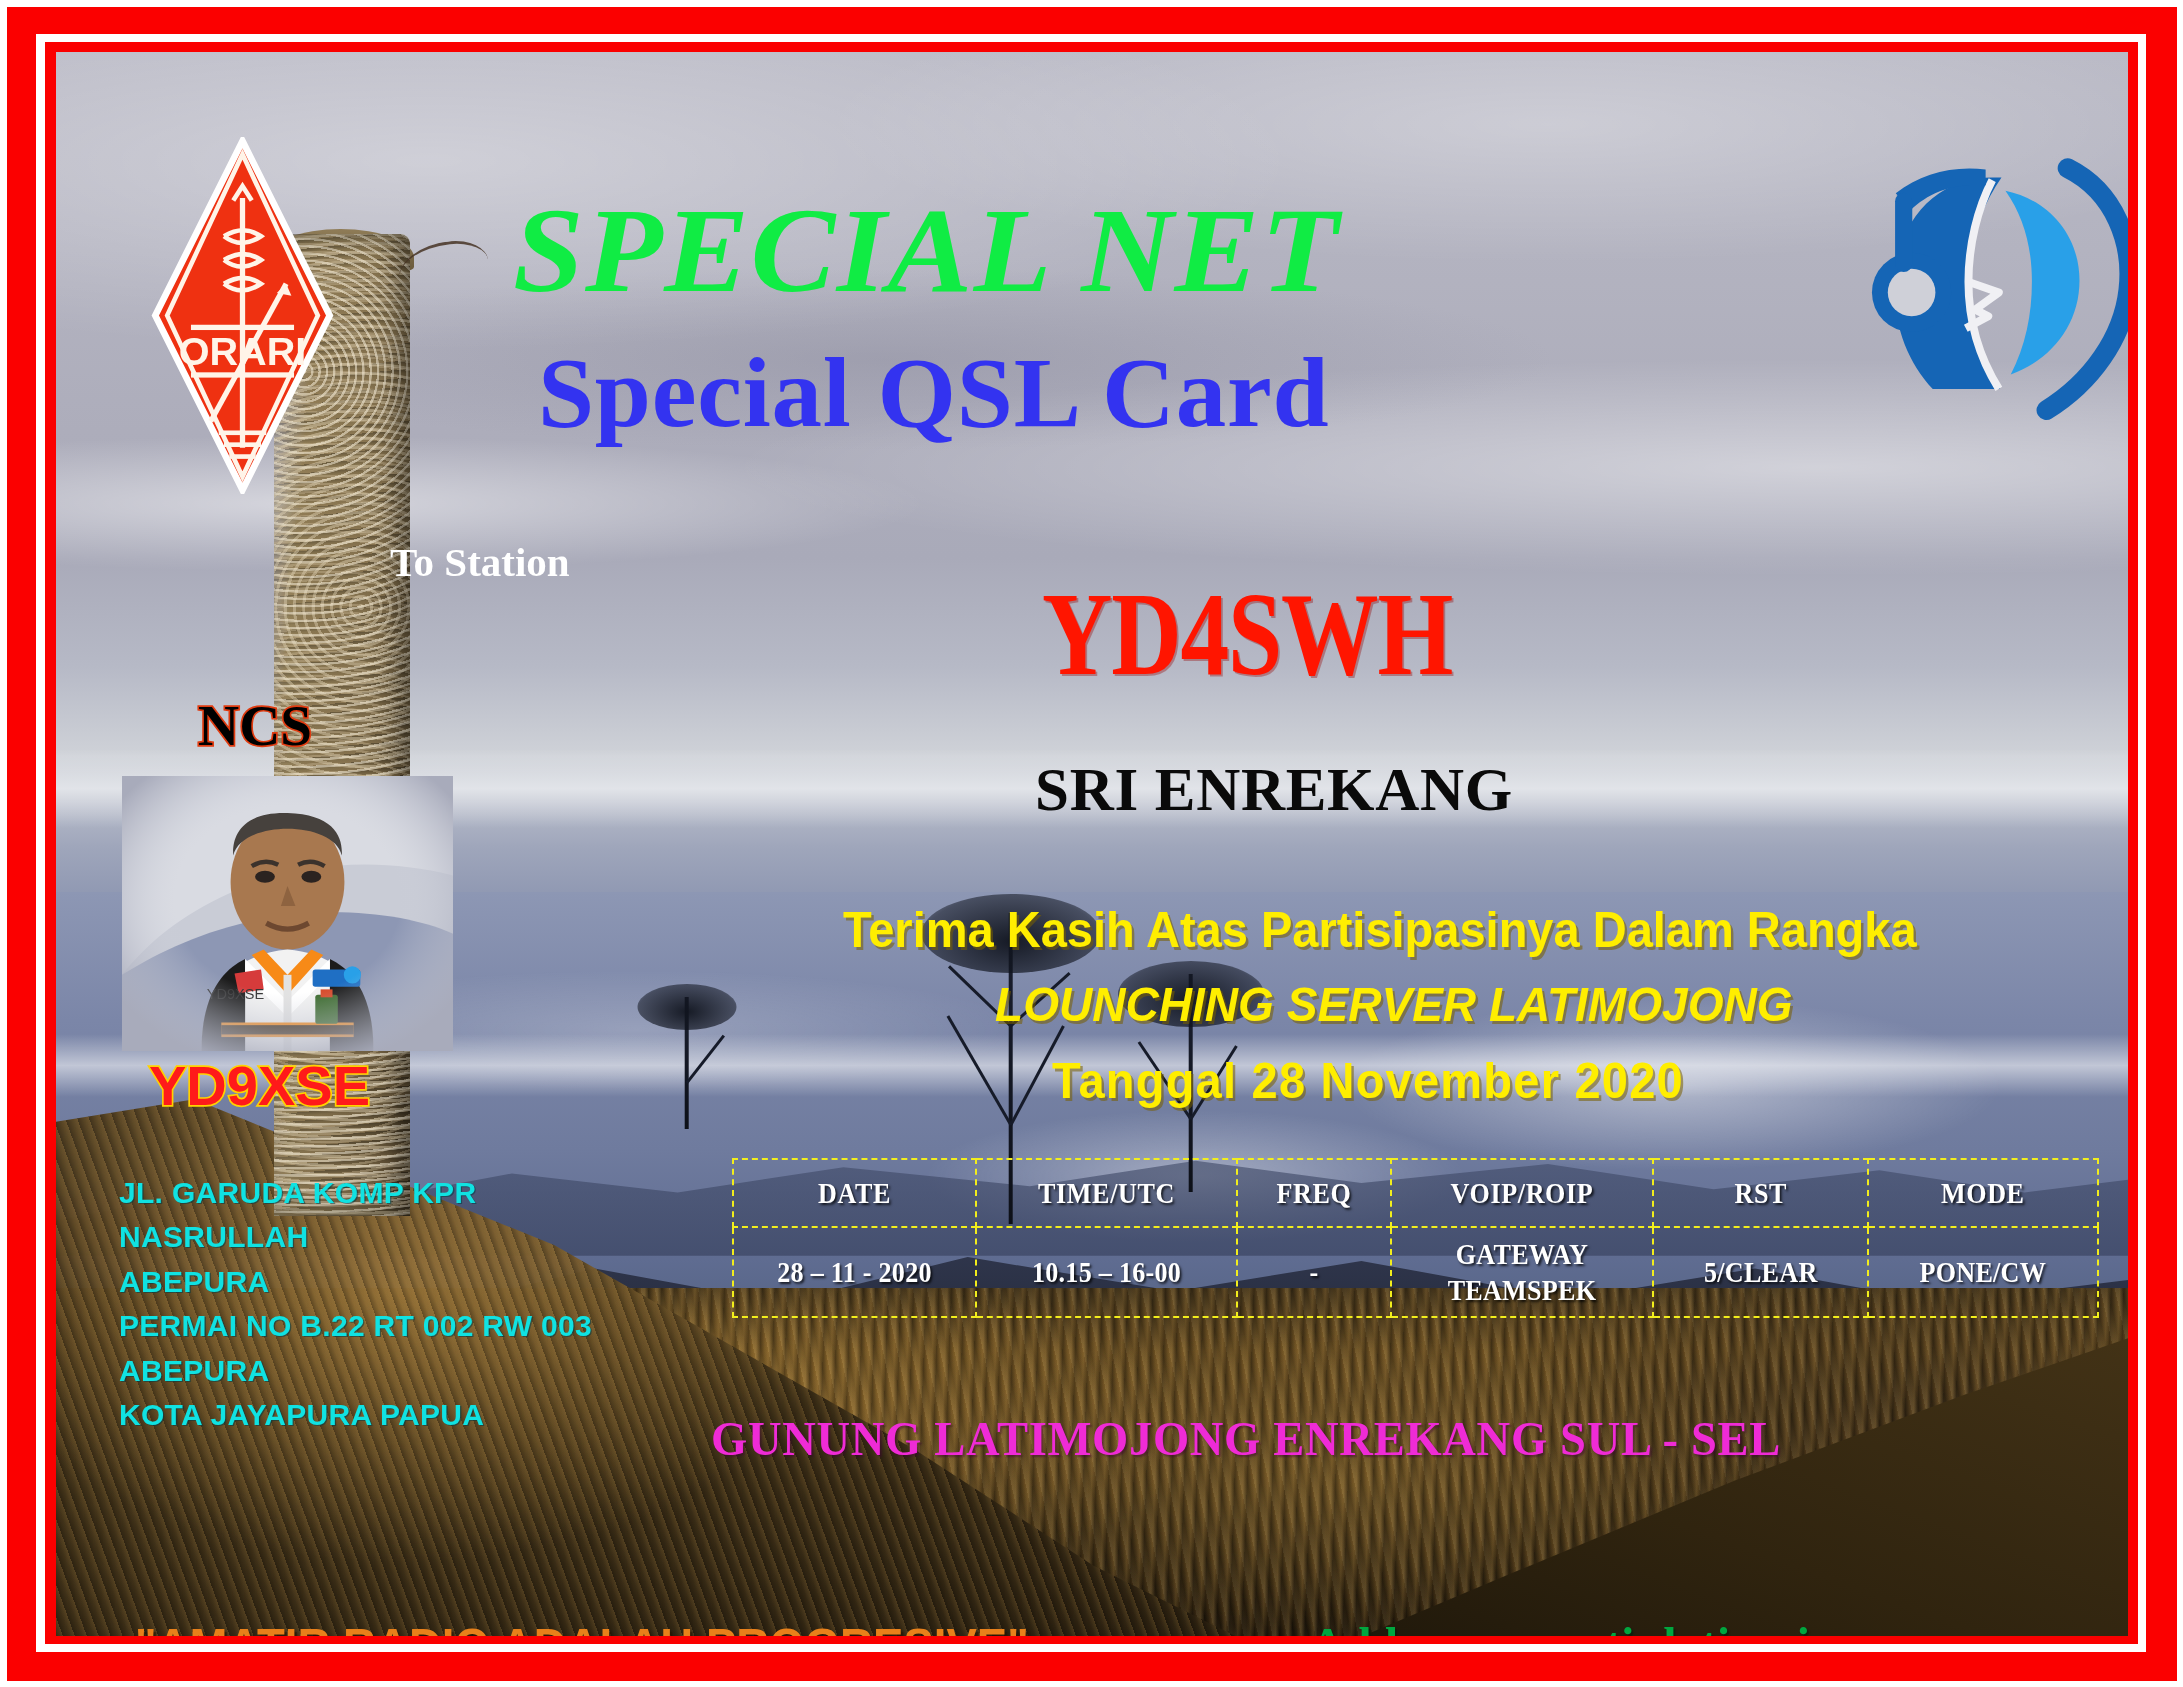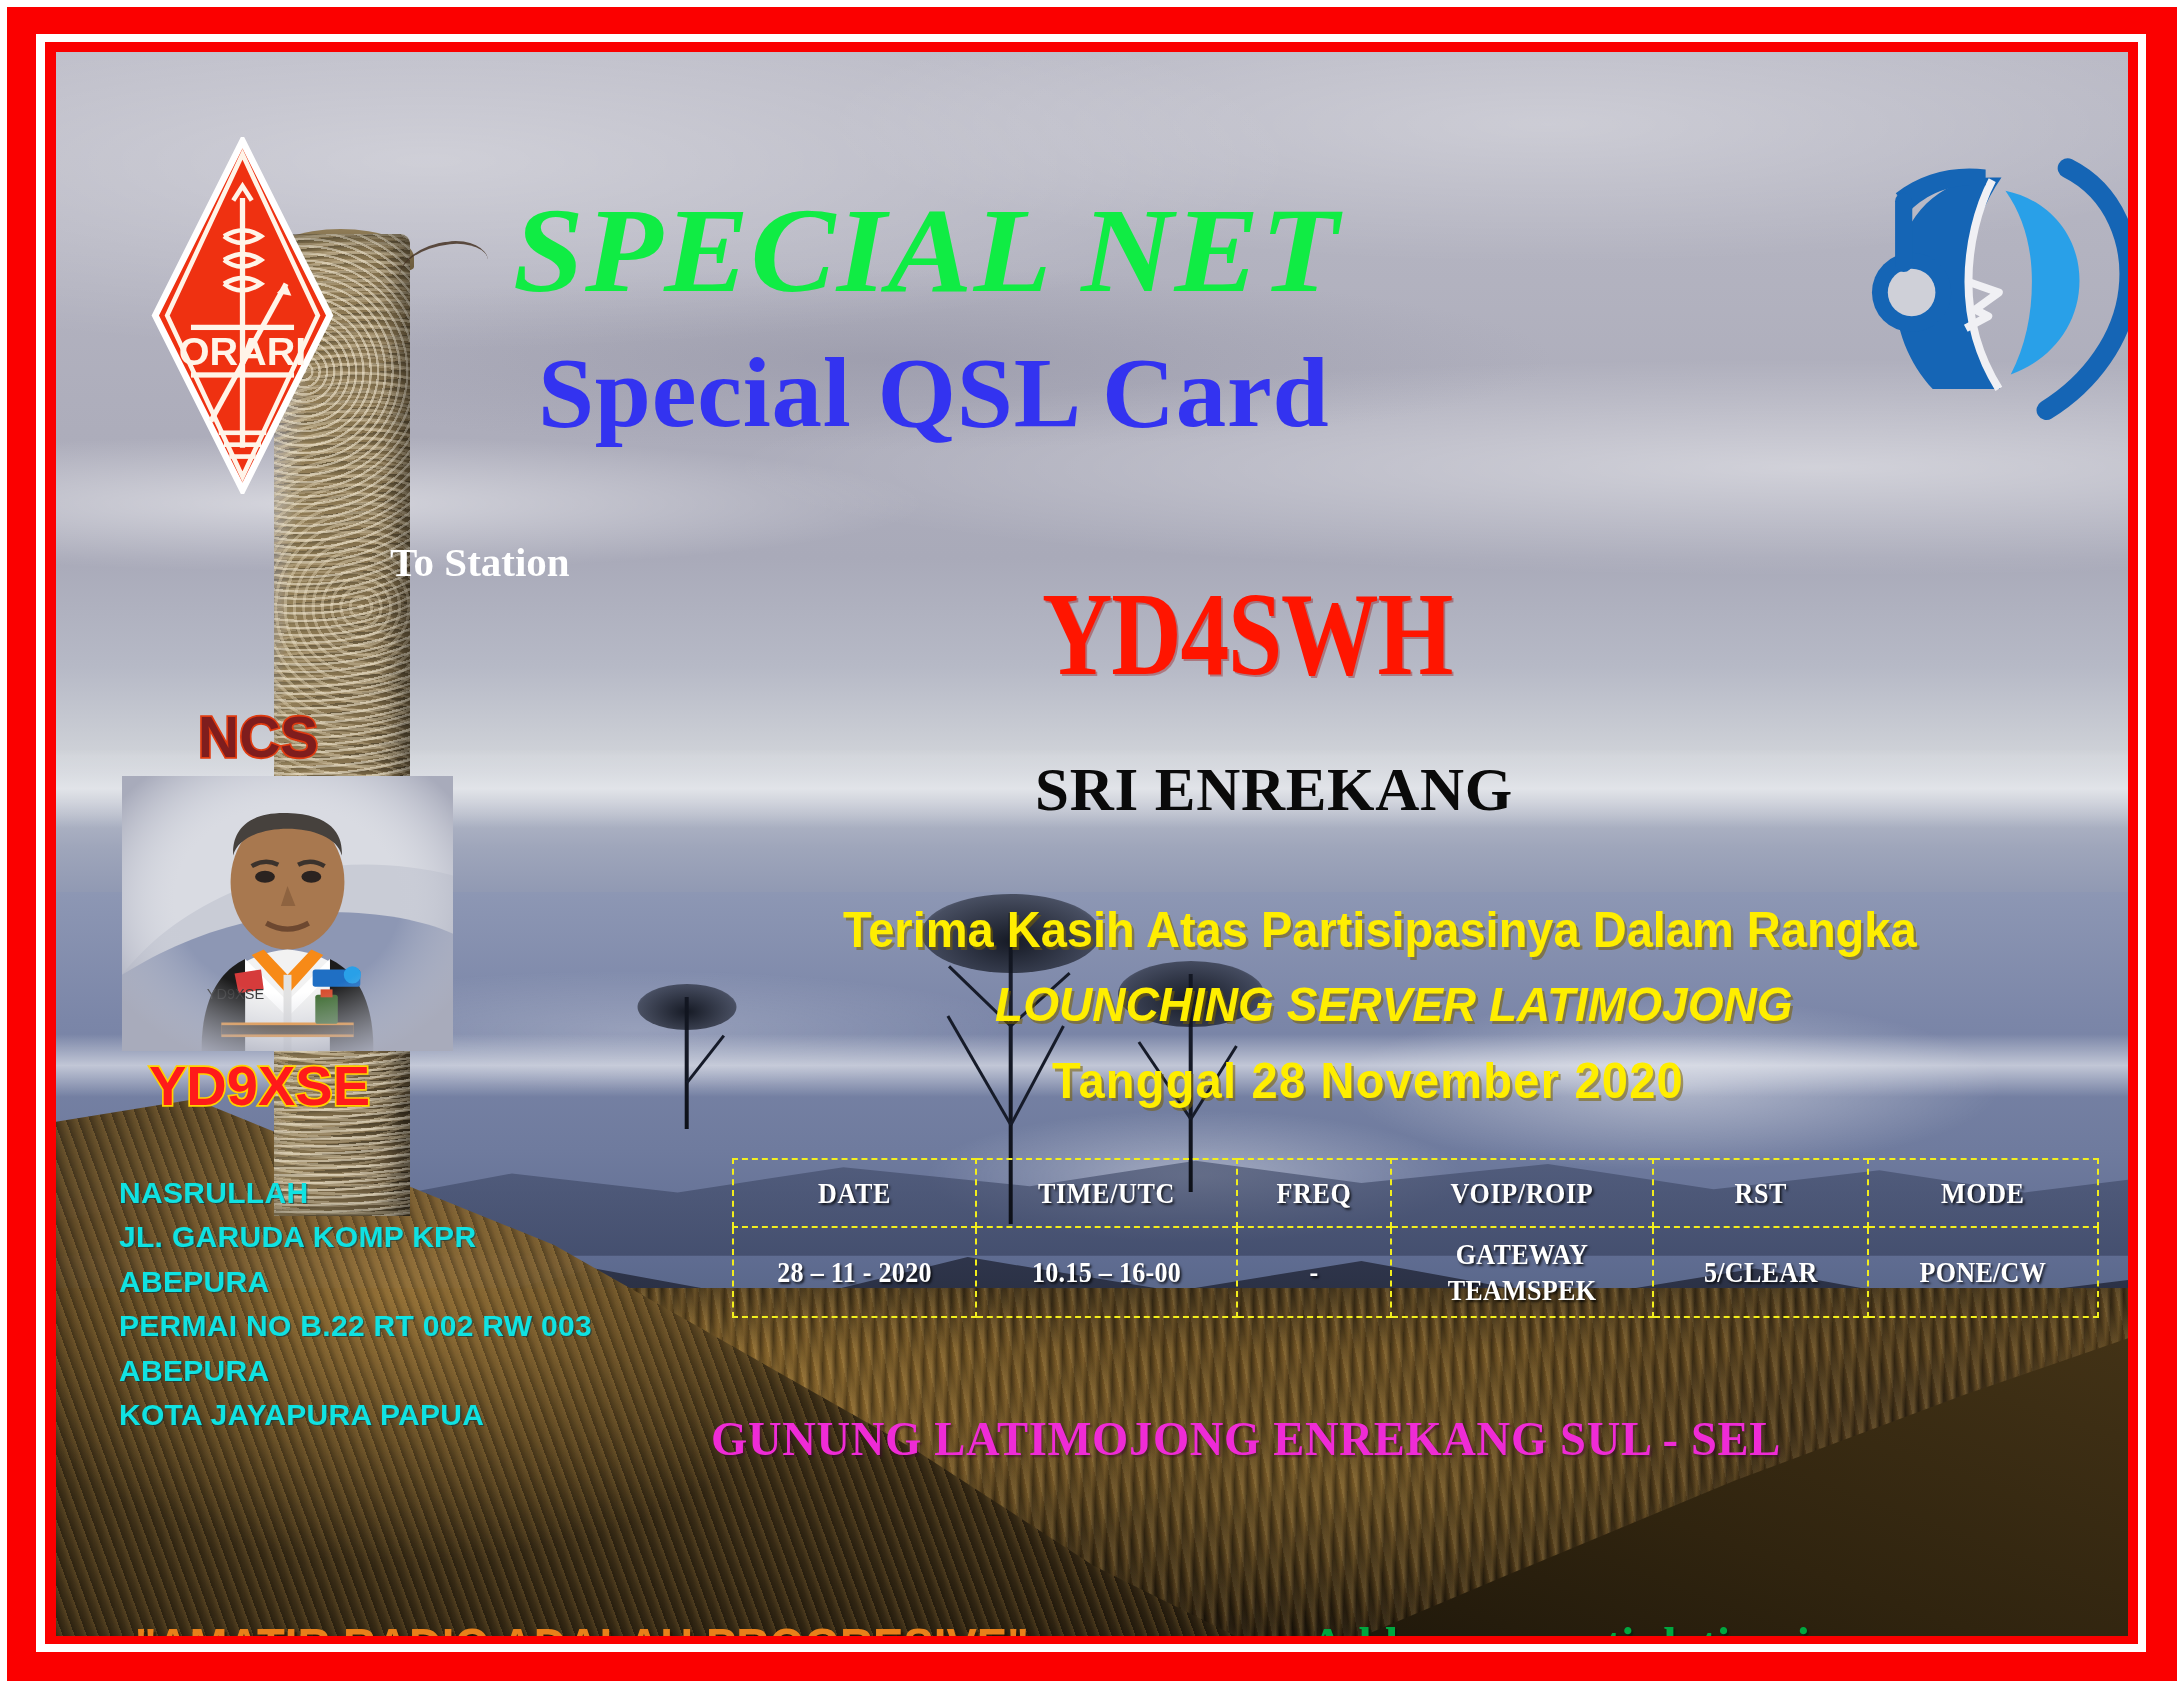--- a/index.html
+++ b/index.html
@@ -179,25 +179,24 @@
     color:#ffee00;white-space:nowrap;line-height:1;
     text-shadow:2.6px 3.3px 0 rgba(120,95,0,.55);
     transform:scaleX(.94);transform-origin:left top;
   }
   .yl1{font-size:50px;}
   .yl2{font-size:49px;font-style:italic;margin-top:25px;margin-left:152px;}
   .yl3{font-size:50px;margin-top:26.5px;margin-left:209px;letter-spacing:1.3px;}
 
   .ncs{
     left:142px;top:645px;
-    font-family:Liberation Sans, sans-serif;font-weight:bold;font-size:57px;
-    color:#7f1d1d;
+    font-family:Liberation Serif, serif;font-weight:bold;font-size:57px;
+    color:#000000;
     -webkit-text-stroke:3.3px #e03b10;
     paint-order:stroke fill;
-    margin-top:12px;
   }
   .photo-frame{
     position:absolute;left:66px;top:724px;width:331px;height:275px;
     background:radial-gradient(ellipse at 50% 45%, rgba(255,255,255,0) 52%, rgba(150,150,165,.55) 74%, rgba(160,162,178,.9) 100%);
     overflow:hidden;
   }
   .portrait{position:absolute;left:0;top:0;width:100%;height:100%;}
   .ncs-call{
     left:93px;top:1006px;
     font-family:"Liberation Sans",sans-serif;font-weight:bold;font-size:56px;
@@ -386,22 +385,22 @@
         <rect x="292" y="330" width="34" height="44" rx="4" fill="#3c6b2e"></rect>
         <rect x="300" y="322" width="18" height="12" fill="#d84a2a"></rect>
         <text x="128" y="336" font-family="Liberation Sans, sans-serif" font-size="22" fill="#333">YD9XSE</text>
         <rect width="500" height="415" fill="url(#vig)"></rect>
       </svg>
     </div>
 
     <div class="t ncs-call">YD9XSE</div>
 
     <div class="addr">
+      <div>JL. GARUDA KOMP KPR</div>
       <div>NASRULLAH</div>
-      <div>JL. GARUDA KOMP KPR</div>
       <div>ABEPURA</div>
       <div>PERMAI NO B.22 RT 002 RW 003</div>
       <div>ABEPURA</div>
       <div>KOTA JAYAPURA PAPUA</div>
     </div>
 
     <table class="logtable">
       <tbody>
           <tr class="hrow">
         <td class="c-date">DATE</td>

